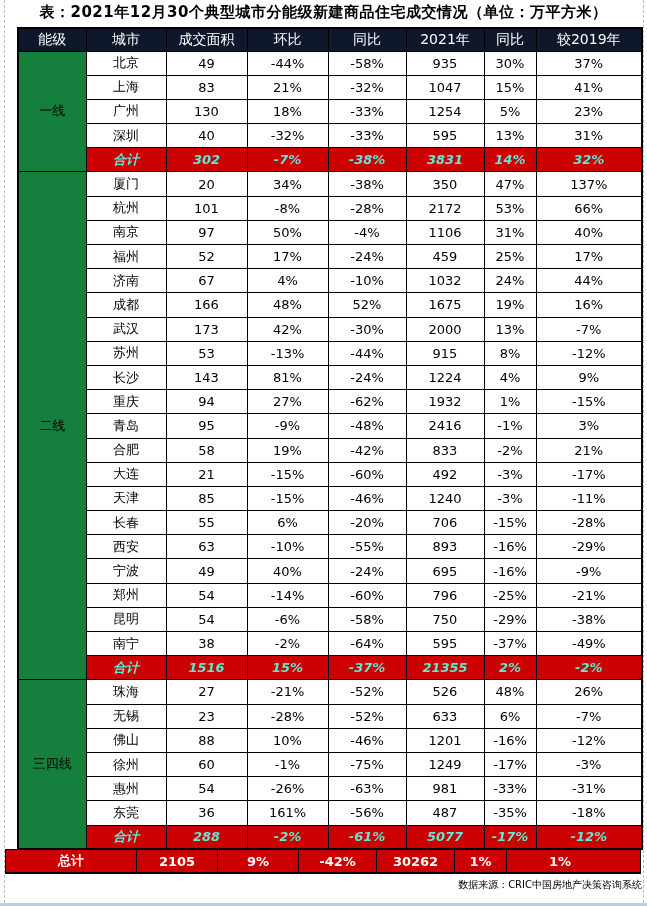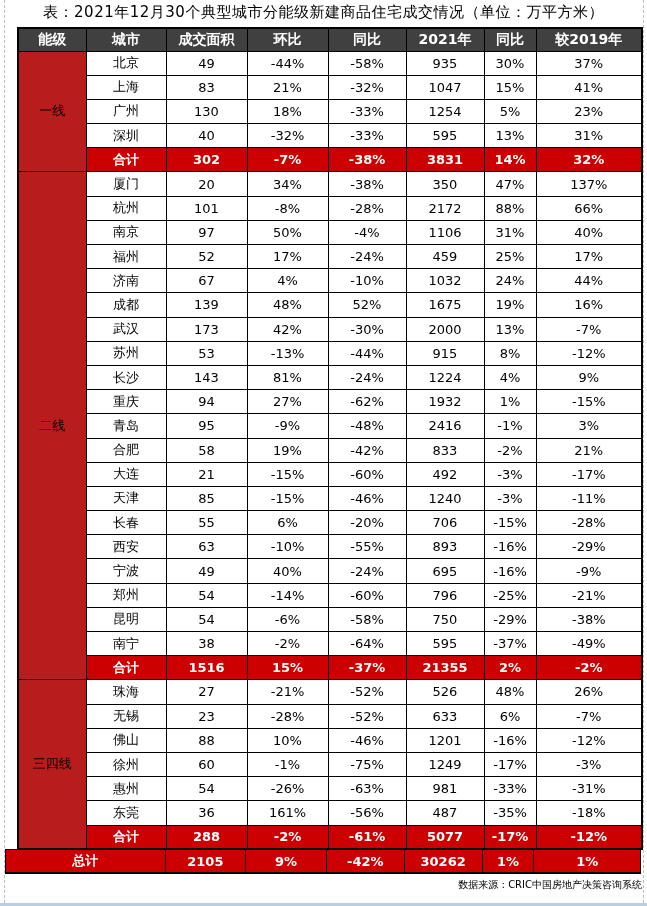--- a/index.html
+++ b/index.html
@@ -4,51 +4,51 @@
 <style>
   * { margin:0; padding:0; box-sizing:border-box; }
   html,body { background:#fff; }
   body {
     width:647px; height:906px; position:relative; overflow:hidden;
     font-family:"DejaVu Sans","Liberation Sans",sans-serif;
     color:#000;
   }
   .title {
     position:absolute; top:3px; left:0; width:100%;
-    text-align:center; font-weight:normal; font-size:15px; letter-spacing:0.5px;
+    text-align:center; font-weight:bold; font-size:15px; letter-spacing:0.5px;
   }
   table.main {
     position:absolute; left:17px; top:27px; width:624px;
     border-collapse:collapse; table-layout:fixed;
     border:2px solid #000;
   }
   table.main th, table.main td {
     border:1px solid #000; text-align:center; vertical-align:middle;
     padding:0; overflow:hidden; white-space:nowrap;
   }
   thead th {
-    background:#404040; color:#fff; font-weight:bold;
+    background:#0f172a; color:#fff; font-weight:normal;
     height:23px; font-size:14px;
   }
   table.main td { height:24.2px; font-size:13px; }
-  .tier-cell { background:#b91c1c; border-bottom:2px solid #000; font-size:13px; }
+  .tier-cell { background:#15803d; border-bottom:2px solid #000; font-size:13px; }
   .bold { font-weight:normal; }
-  .subtotal-row td { background:#CC0000; color:#ffffff; font-weight:bold; }
+  .subtotal-row td { background:#CC0000; color:#5eead4; font-weight:bold;font-style:italic; }
   .group-end td { border-bottom:2px solid #000; }
   .total-row {
     position:absolute; left:5px; top:849px; width:636px; height:25px;
     display:flex; background:#CC0000; color:#fff; font-weight:bold;
     font-size:13px; border:1px solid #000; border-bottom:2px solid #000;
   }
   .total-row .tcell {
     display:flex; align-items:center; justify-content:center;
     border-right:1px solid #000; height:100%;
   }
   .total-row .tcell:last-child { border-right:none; }
-  .tw0{width:160px}.tw1{width:81px}.tw2{width:81px}.tw3{width:78px}
+  .tw0{width:131px}.tw1{width:81px}.tw2{width:81px}.tw3{width:78px}
   .tw4{width:78px}.tw5{width:52px}.tw6{width:106px}
   .source {
     position:absolute; top:878px; right:5px;
     font-size:10px; text-align:right;
   }
   .pb-line {
     position:absolute; top:0; height:903px; width:0;
     border-left:1px dashed #bdbdbd; z-index:5; pointer-events:none;
   }
   .pb-left { left:4px; }
@@ -142,21 +142,21 @@
         <td class="val-cell bold">350</td>
         <td class="val-cell bold">47%</td>
         <td class="val-cell">137%</td>
       </tr>
       <tr class="body-row">
         <td class="city-cell">杭州</td>
         <td class="val-cell">101</td>
         <td class="val-cell">-8%</td>
         <td class="val-cell">-28%</td>
         <td class="val-cell bold">2172</td>
-        <td class="val-cell bold">88%</td>
+        <td class="val-cell bold">53%</td>
         <td class="val-cell">66%</td>
       </tr>
       <tr class="body-row">
         <td class="city-cell">南京</td>
         <td class="val-cell">97</td>
         <td class="val-cell">50%</td>
         <td class="val-cell">-4%</td>
         <td class="val-cell bold">1106</td>
         <td class="val-cell bold">31%</td>
         <td class="val-cell">40%</td>
@@ -174,21 +174,21 @@
         <td class="city-cell">济南</td>
         <td class="val-cell">67</td>
         <td class="val-cell">4%</td>
         <td class="val-cell">-10%</td>
         <td class="val-cell bold">1032</td>
         <td class="val-cell bold">24%</td>
         <td class="val-cell">44%</td>
       </tr>
       <tr class="body-row">
         <td class="city-cell">成都</td>
-        <td class="val-cell">139</td>
+        <td class="val-cell">166</td>
         <td class="val-cell">48%</td>
         <td class="val-cell">52%</td>
         <td class="val-cell bold">1675</td>
         <td class="val-cell bold">19%</td>
         <td class="val-cell">16%</td>
       </tr>
       <tr class="body-row">
         <td class="city-cell">武汉</td>
         <td class="val-cell">173</td>
         <td class="val-cell">42%</td>

